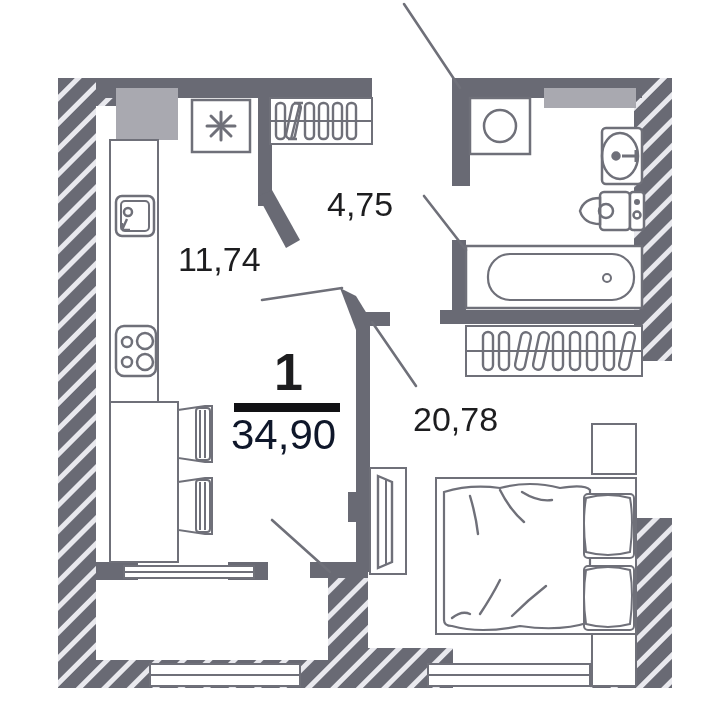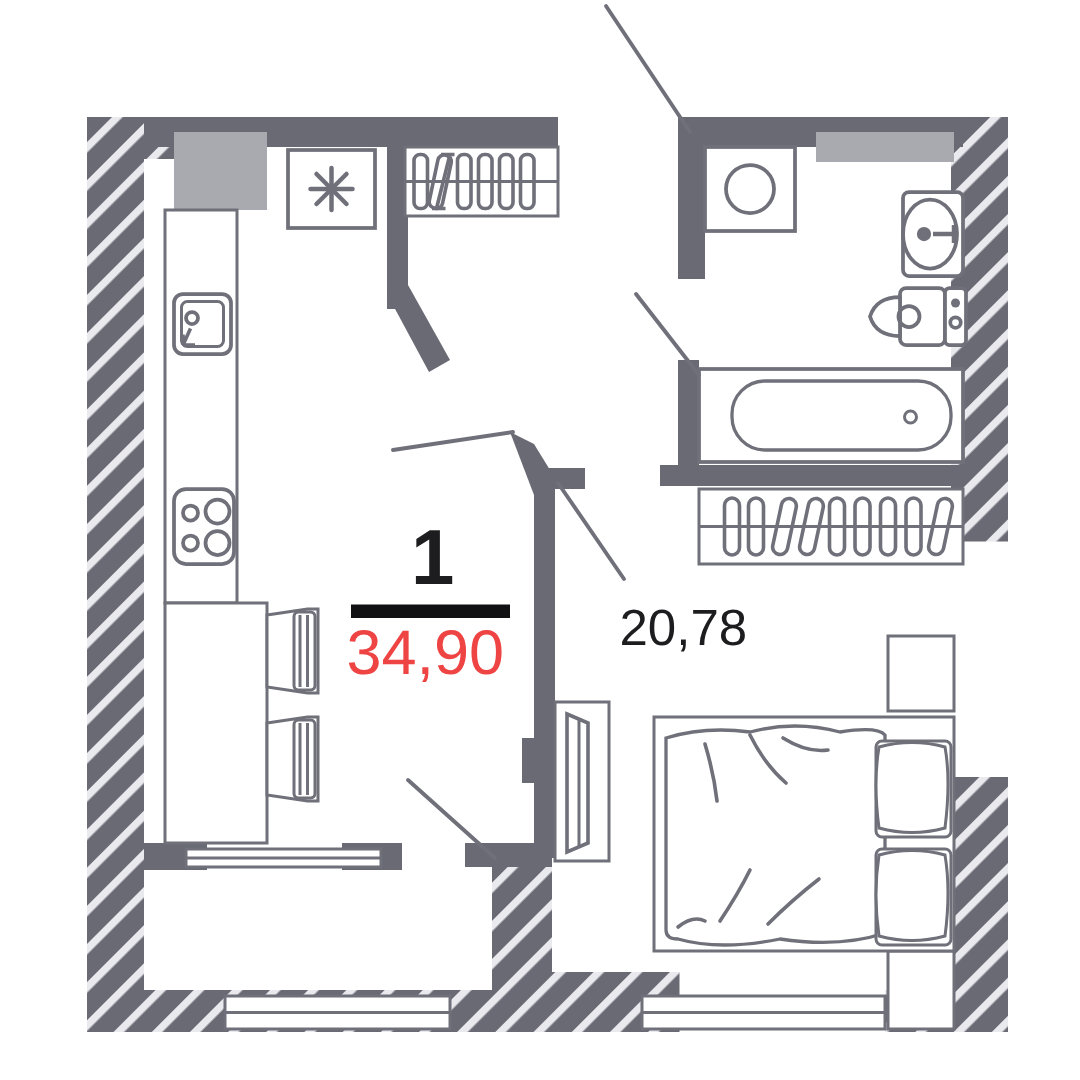--- a/index.html
+++ b/index.html
@@ -24,21 +24,21 @@
   .rooms-num{
     position:absolute;
     font-size:52px;
     font-weight:700;
     color:#1d1d1f;
     letter-spacing:-1px;
   }
   .total-area{
     position:absolute;
     font-size:42px;
-    color:#ef4444;
+    color:#0f172a;
     letter-spacing:0px;
   }
   .rule{
     position:absolute;
     background:#111114;
   }
 </style>
 </head>
 <body>
 
@@ -256,21 +256,23 @@
 
     <g stroke="#6f7079" stroke-width="2.6" fill="none" stroke-linecap="round">
       <line x1="404" y1="4" x2="460" y2="88"></line>
       <line x1="424" y1="196" x2="466" y2="250"></line>
       <line x1="262" y1="300" x2="342" y2="288"></line>
       <line x1="372" y1="322" x2="416" y2="386"></line>
       <line x1="272" y1="520" x2="330" y2="572"></line>
     </g>
   </svg>
 
-
+  <div class="lbl area-lbl" style="left:178px;top:240px;">11,74</div>
+
+  <div class="lbl area-lbl" style="left:327px;top:185px;">4,75</div>
 
 
   <div class="lbl area-lbl" style="left:413px;top:400px;">20,78</div>
 
 
   <div class="rooms-num" style="left:274px;top:342px;">1</div>
 
   <div class="rule" style="left:234px;top:403px;width:106px;height:9px;"></div>
 
   <div class="total-area" style="left:231px;top:411px;">34,90</div>

